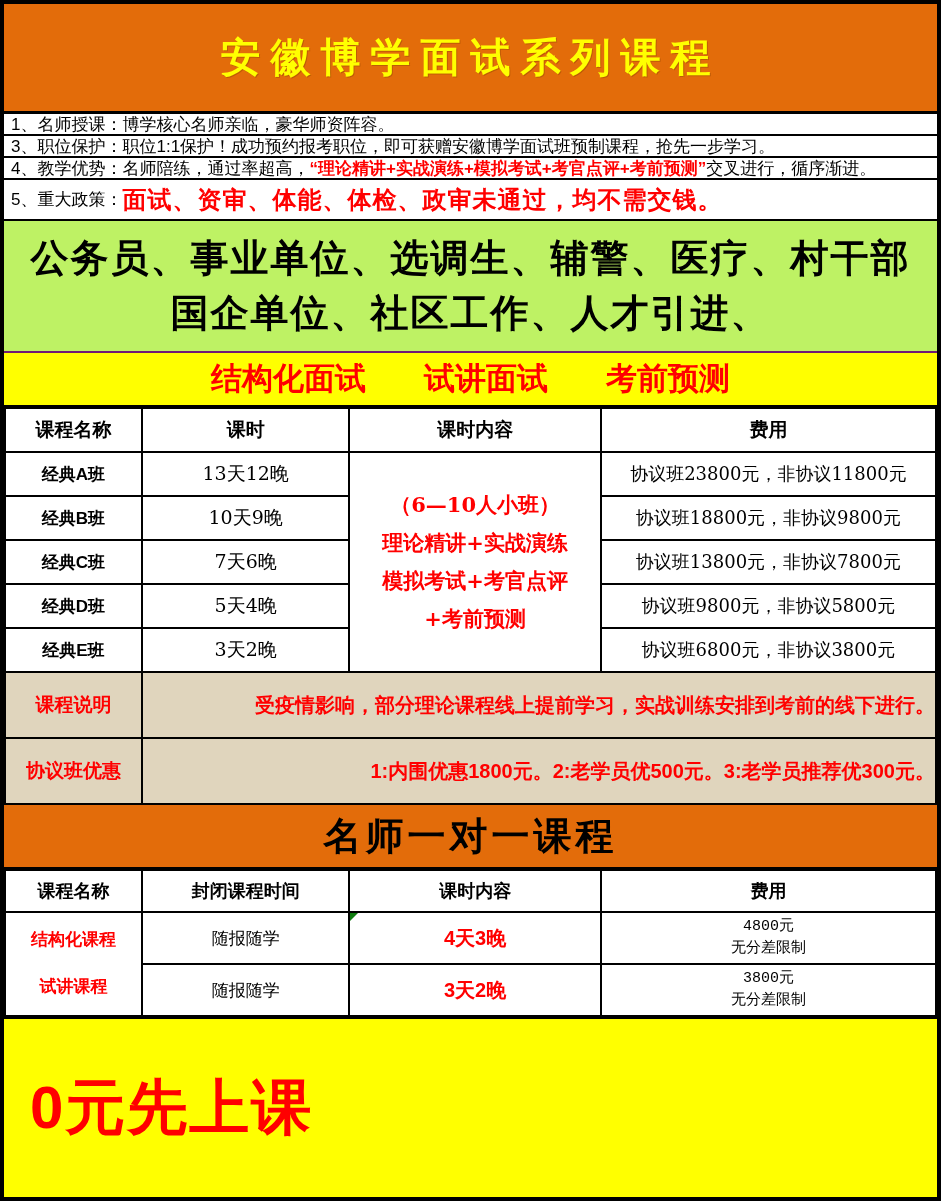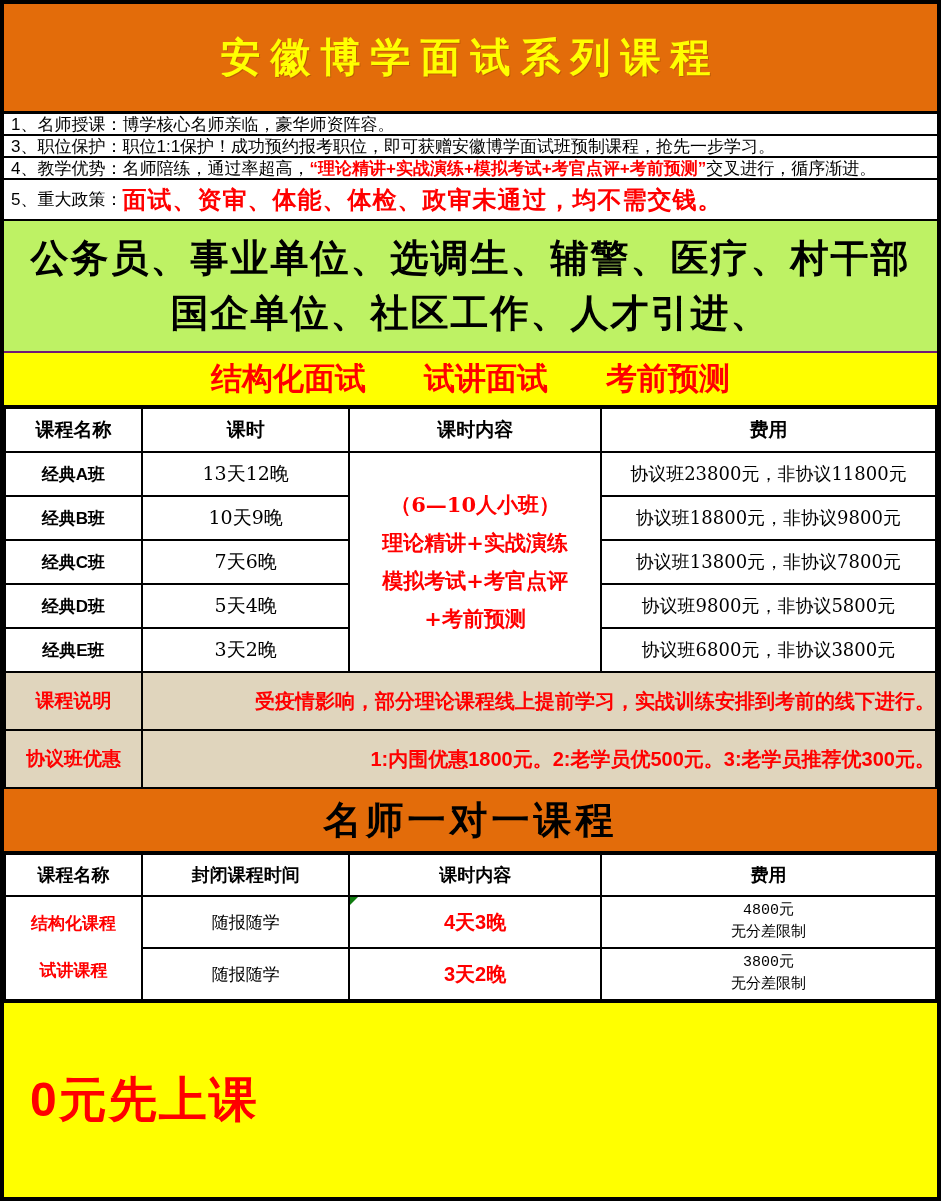--- a/index.html
+++ b/index.html
@@ -82,21 +82,21 @@
   .course-table th { height:44px; font-size:19px; font-weight:bold; color:#000; background:#fff; }
   .course-table td.name  { height:44px; font-weight:bold; font-size:17px; }
   .course-table td.hours { font-size:19px; font-weight:normal; font-family:"DejaVu Serif", serif; }
   .course-table td.fee   { font-size:18px; font-family:"DejaVu Serif", serif; }
   .course-table td.content-cell { background:#fff; }
   .course-table .content-line {
     color:#FF0000; font-weight:bold; font-size:21px; line-height:1.8;
     font-family:"DejaVu Serif", serif; white-space:nowrap;
   }
 
-  .course-table tr.note-row td { background:#E0D5BD; height:58px; }
+  .course-table tr.note-row td { background:#E0D5BD; height:66px; }
   .course-table td.note-label { color:#FF0000; font-weight:bold; font-size:19px; }
   .course-table td.note-text  {
     color:#FF0000; font-weight:bold; font-size:20px; text-align:right; padding-left:12px;
     white-space:nowrap;
   }
 
   
   .one-banner {
     flex:0 0 64px;
     background:#E36C0A;
@@ -122,21 +122,21 @@
 
   
   .footer-banner {
     flex:1 1 auto;
     background:#FFFF00;
     border-top:2px solid #000;
     display:flex; align-items:center; justify-content:space-between;
     padding:0 26px;
   }
   .footer-banner .slogan {
-    color:#FF0000; font-weight:bold; font-size:48px; white-space:nowrap;
+    color:#FF0000; font-weight:bold; font-size:60px; white-space:nowrap;
     letter-spacing:2px;
   }
 </style>
 </head>
 <body>
 
 <div class="poster">
 
   <div class="header-banner">
     <div class="title">安徽博学面试系列课程</div>

